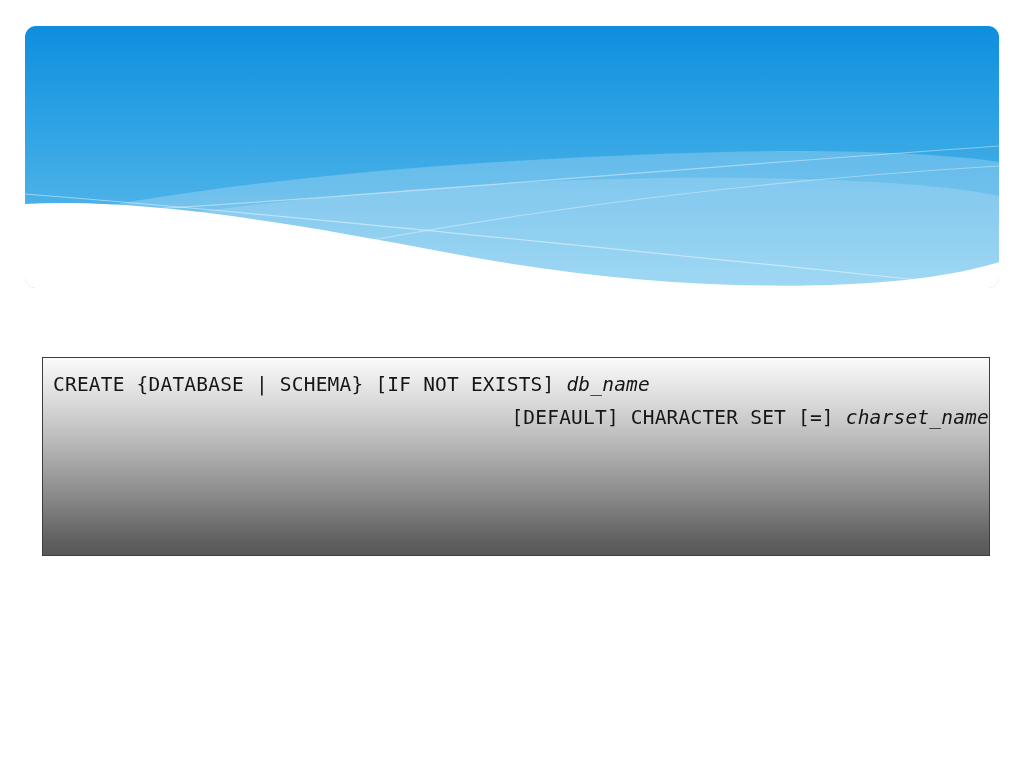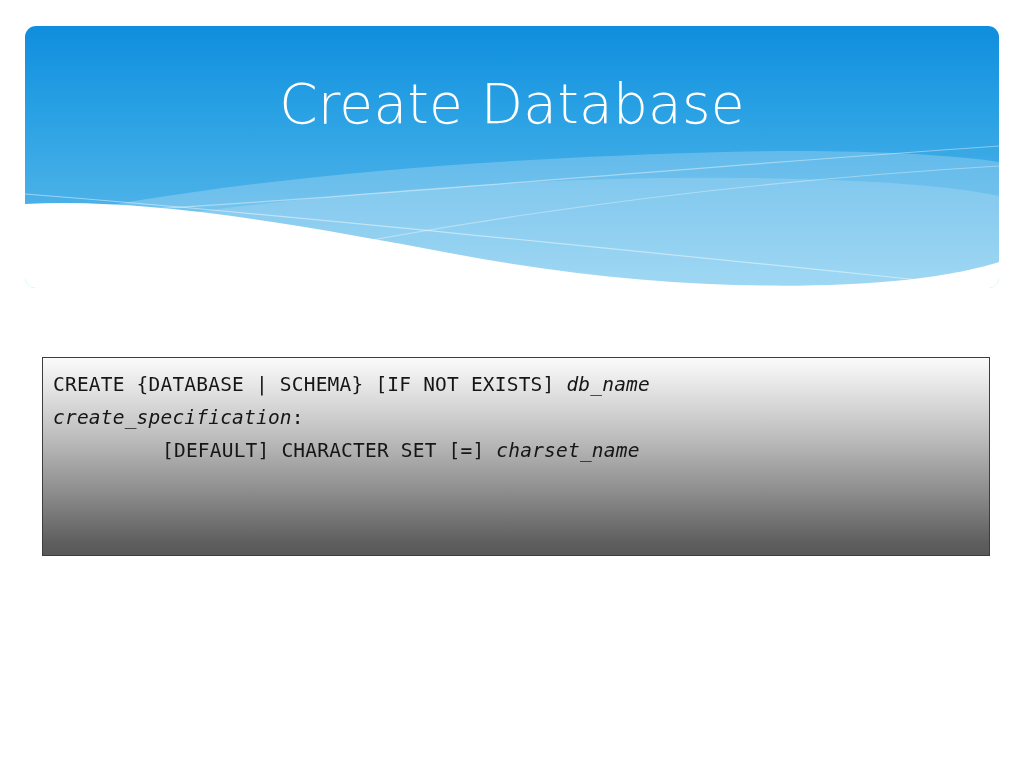--- a/index.html
+++ b/index.html
@@ -85,21 +85,21 @@
     font-size: 19.5px;
     line-height: 33px;
     color: #161616;
     white-space: pre;
     letter-spacing: 0.2px;
   }
   .code-line .ital {
     font-style: italic;
   }
   .indent-1 { padding-left: 101px; }
-  .indent-2 { padding-left: 109px; }
+  .indent-2 { padding-left: 109px; text-align: right; }
 </style>
 </head>
 <body>
 
 <div id="slide">
 
   <div id="banner">
     <svg id="banner-svg" viewBox="0 0 974 262" preserveAspectRatio="none">
       <defs>
         <linearGradient id="blueGrad" x1="0" y1="0" x2="0" y2="1">
@@ -126,21 +126,19 @@
         <path d="M0,168 C230,186 520,216 974,262" fill="none" stroke="#ffffff" stroke-opacity="0.45" stroke-width="1.2"></path>
         <path d="M0,190 C260,178 600,146 974,120" fill="none" stroke="#ffffff" stroke-opacity="0.40" stroke-width="1.2"></path>
         <path d="M120,262 C340,208 640,160 974,140" fill="none" stroke="#ffffff" stroke-opacity="0.35" stroke-width="1.2"></path>
 
         <path d="M0,178 C120,172 260,196 430,228 C600,260 760,266 880,254
                  C925,249 955,242 974,236 L974,262 L0,262 Z" fill="#ffffff"></path>
       </g>
     </svg>
   </div>
 
-  <div id="title">Create Database</div>
 
   <div id="code-block">
       <div class="code-line"><span class="">CREATE {DATABASE | SCHEMA} [IF NOT EXISTS] </span><span class="ital">db_name</span></div>
-      <div class="code-line"><span class="ital">create_specification</span><span class="">:</span></div>
       <div class="code-line indent-2"><span class="">[DEFAULT] CHARACTER SET [=] </span><span class="ital">charset_name</span></div>
     </div>
 
 </div>
 
 </body></html>

